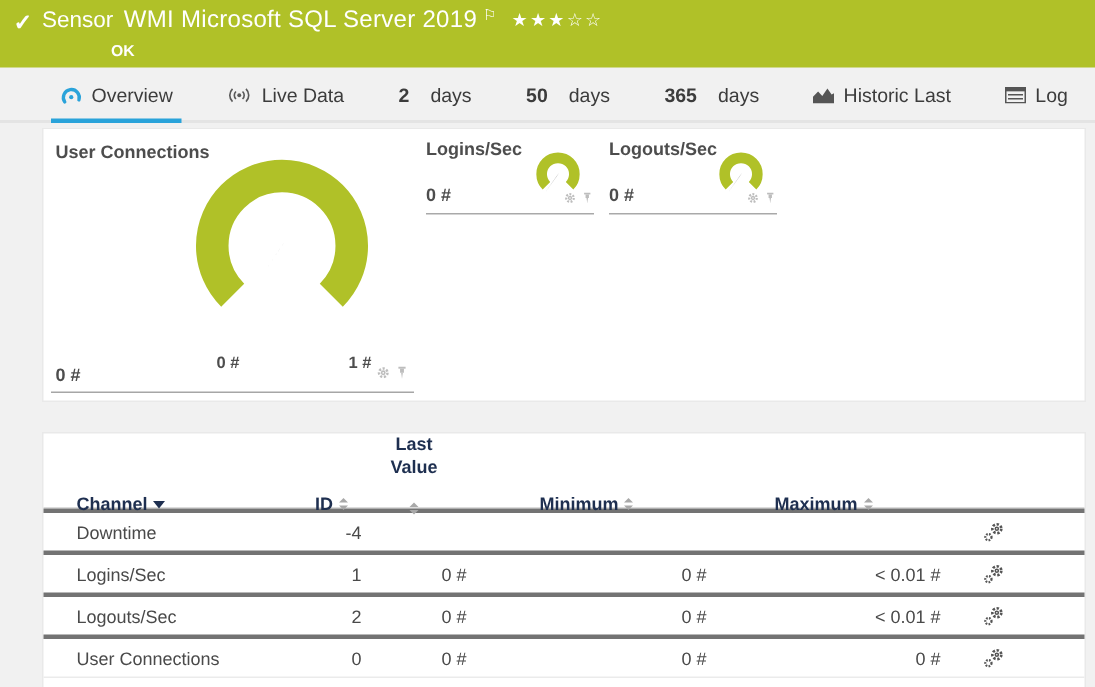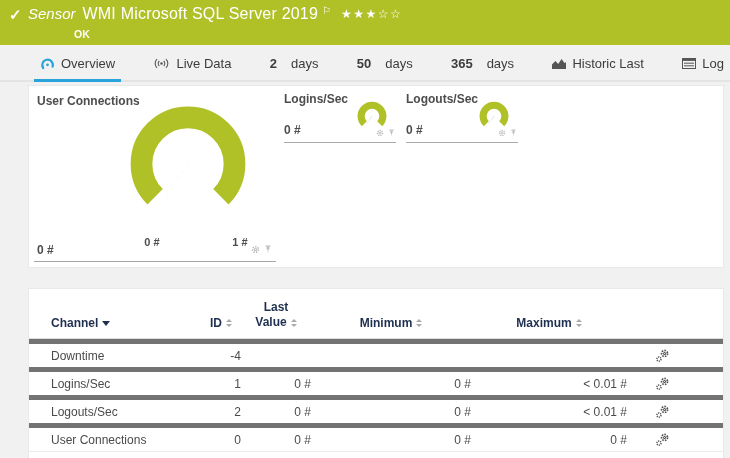--- a/index.html
+++ b/index.html
@@ -9,29 +9,29 @@
   }
   *{box-sizing:border-box;margin:0;padding:0;}
   html,body{width:730px;height:458px;}
   body{font-family:"Liberation Sans",sans-serif;}
   .screen{position:relative;width:730px;height:458px;background:#f1f1f1;overflow:hidden;}
 
   
   .hdr{position:absolute;left:0;top:0;width:730px;height:45px;background:var(--green);color:#fff;}
   .hdr-check{position:absolute;left:9px;top:6px;font-size:15px;font-weight:bold;}
   .hdr-line{position:absolute;left:28px;top:5px;display:flex;align-items:baseline;white-space:nowrap;}
-  .hdr-kind{font-style:italic;font-size:15px;margin-right:7px;}
+  .hdr-kind{font-size:15px;margin-right:7px;}
   .hdr-title{font-size:16px;font-weight:normal;letter-spacing:.2px;}
   .hdr-flag{font-size:10px;margin-left:4px;position:relative;top:-5px;}
   .hdr-stars{font-size:12px;margin-left:10px;letter-spacing:1.5px;position:relative;top:-1px;}
   .hdr-status{position:absolute;left:38px;top:28px;font-size:10.5px;font-weight:bold;margin-left:36px;}
 
   
   .tabs{position:absolute;left:0;top:47px;width:730px;height:35px;display:flex;align-items:stretch;
-        justify-content:space-between;padding:0 0 0 34px;border-bottom:2px solid #e4e4e4;}
+        justify-content:space-between;padding:0 12px 0 34px;border-bottom:2px solid #e4e4e4;}
   .tab{position:relative;display:flex;align-items:center;gap:6px;padding:0 6px;font-size:13px;color:#3c3c3c;cursor:pointer;}
   .tab.active::after{content:"";position:absolute;left:0;right:0;bottom:-2px;height:3px;background:var(--blue);}
   .tab .tnum{font-weight:bold;}
   .tab .tunit{margin-left:8px;}
   .ticon{display:flex;align-items:center;color:#5a5a5a;}
   .tab.active .ticon{color:var(--blue);}
 
   
   .panel{position:absolute;left:28px;width:696px;background:#fff;border:1px solid #e9e9e9;}
   .panel-gauges{top:85px;height:183px;}
@@ -54,30 +54,30 @@
   .sec-small.second{left:377px;}
   .sec-small .sec-title{position:absolute;left:0;top:2px;}
   .gauge-small{position:absolute;left:69px;top:10px;width:38px;height:36px;color:var(--green);}
   .sec-small .gauge-value{left:0;bottom:5px;}
   .sec-small .corner-icons{right:1px;bottom:1px;}
   .needle{fill:#8d8d8d;}
 
   
   .tbl{width:100%;font-size:12px;color:#4a4a4a;}
   .t-row{display:grid;grid-template-columns:150px 40px 70px 160px 156px 70px;
-         padding-left:22px;align-items:center;height:28px;border-top:5px solid #737373;}
+         padding-left:22px;align-items:center;height:28px;border-top:3px solid #737373;}
   .t-head{height:50px;border-top:none;align-items:end;padding-bottom:8px;border-bottom:1px solid #dcdcdc;
           color:var(--navy);font-weight:bold;}
   .c-l{text-align:left;}
   .c-r{text-align:right;}
   .c-act{display:flex;justify-content:center;align-items:center;}
   .hcell{display:inline-flex;align-items:center;gap:4px;cursor:pointer;}
   .c-r .hcell{justify-content:center;width:100%;}
   .hdr-2line{display:inline-block;text-align:center;line-height:1.25;}
-  .hdr-2line .l2{display:inline-flex;align-items:center;gap:4px;}
+  .hdr-2line .l2{display:inline-flex;align-items:center;gap:16px;flex-direction:column;}
   .sort{display:inline-flex;flex-direction:column;gap:2px;}
   .sort i{display:block;width:0;height:0;border-left:3.5px solid transparent;border-right:3.5px solid transparent;}
   .sort .up{border-bottom:3.5px solid #a9a9a9;}
   .sort .dn{border-top:3.5px solid #a9a9a9;}
   .sort-active{display:inline-block;width:0;height:0;border-left:4px solid transparent;
                border-right:4px solid transparent;border-top:5px solid var(--navy);}
   .gears{color:#555;cursor:pointer;display:flex;}
 </style>
 </head>
 <body>

